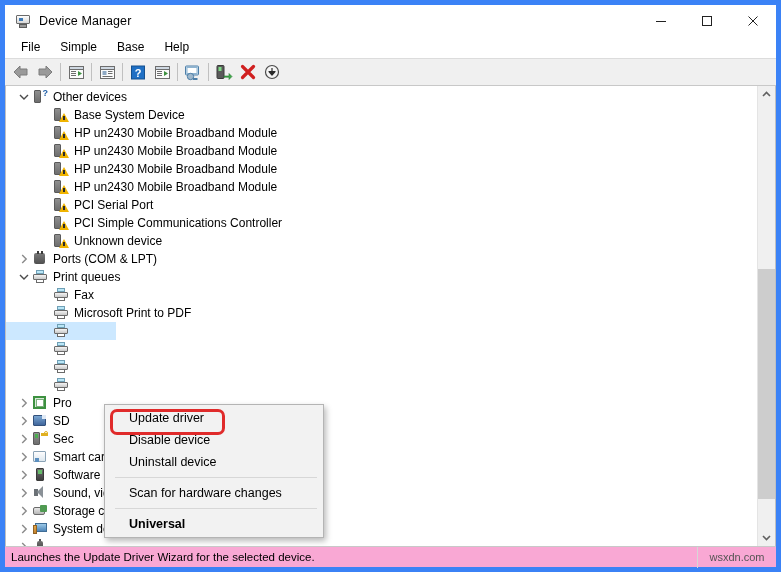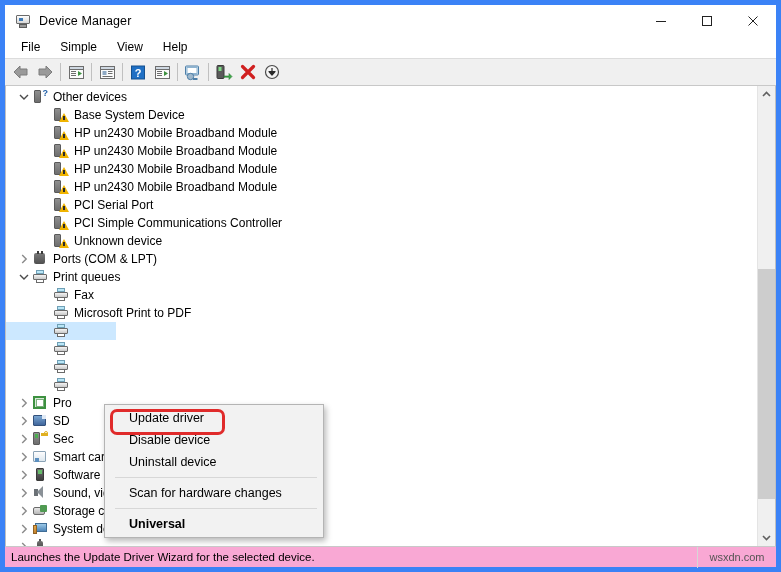--- a/index.html
+++ b/index.html
@@ -215,21 +215,21 @@
             <line x1="1.5" y1="1.5" x2="10.5" y2="10.5" stroke="#222" stroke-width="1"></line>
             <line x1="10.5" y1="1.5" x2="1.5" y2="10.5" stroke="#222" stroke-width="1"></line>
           </svg>
       </div>
     </div>
   </div>
 
   <div class="menubar">
     <div class="menu-item">File</div>
     <div class="menu-item">Simple</div>
-    <div class="menu-item">View</div>
+    <div class="menu-item">Base</div>
     <div class="menu-item">Help</div>
   </div>
 
   <div class="toolbar">
 
     <div class="tb-btn">
       <svg width="18" height="16" viewBox="0 0 18 16">
         <path d="M8 2 L2 8 L8 14 L8 11 L15 11 L15 5 L8 5 Z" fill="#9a9a9a" stroke="#7c7c7c" stroke-width="1" stroke-linejoin="round"></path>
       </svg>
     </div>

